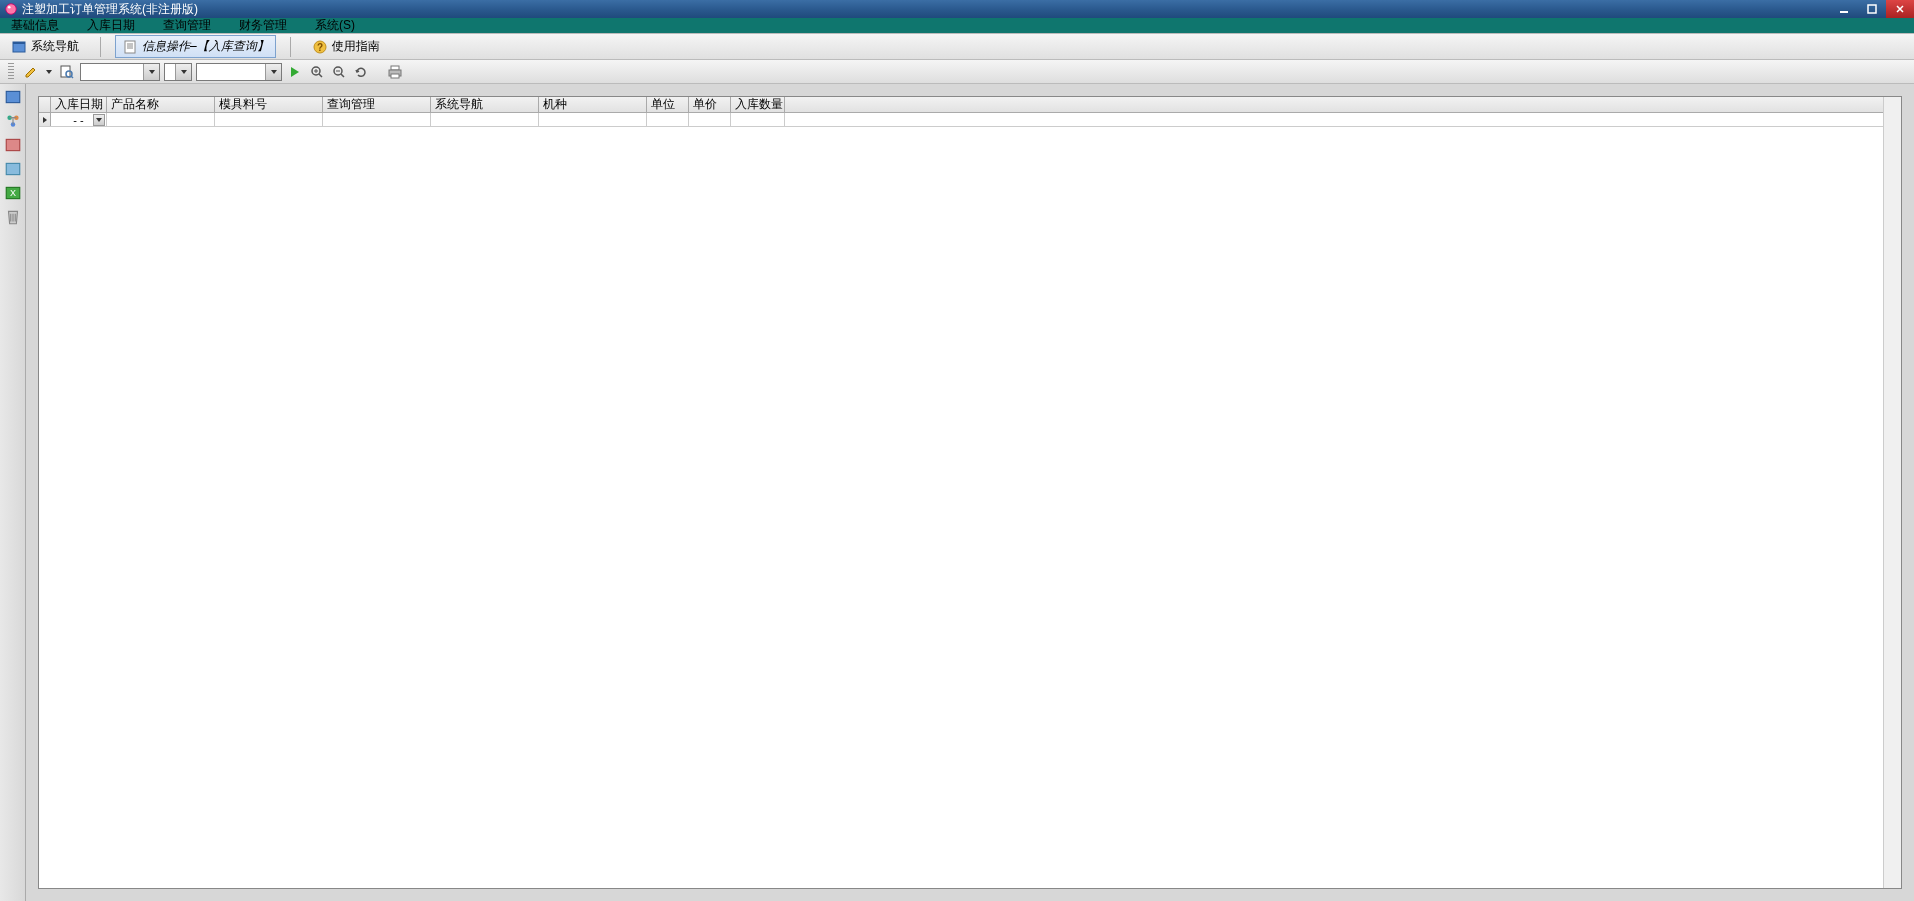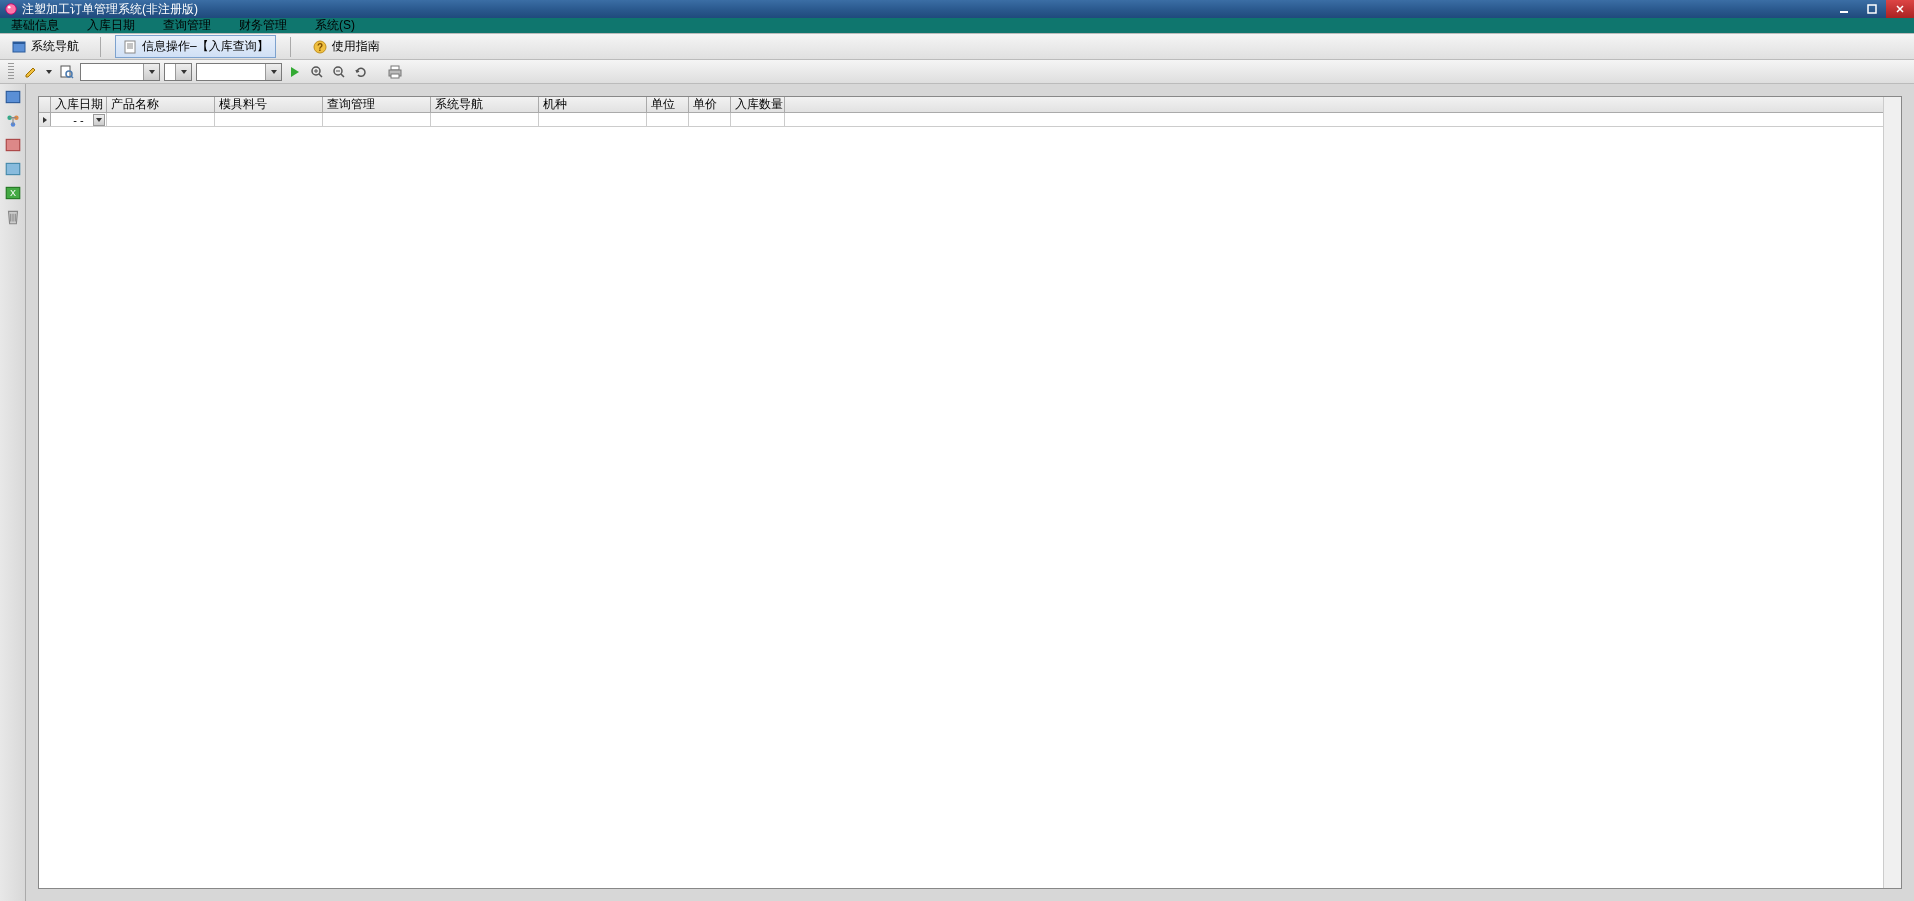--- a/index.html
+++ b/index.html
@@ -15,21 +15,21 @@
 .titlebar .win-btn.close { background: linear-gradient(to bottom, #d44, #a22); }
 .titlebar .win-btn svg { width: 10px; height: 10px; }
 
 
 .menubar { height: 16px; background: #0f766e; border-bottom: 1px solid #bbb; display: flex; align-items: center; padding-left: 3px; gap: 12px; }
 .menubar .menu-item { padding: 1px 8px; cursor: default; font-size: 12px; color: #000; }
 
 
 .toolbar1 { height: 26px; background: linear-gradient(to bottom, #f5f5f5, #e0e0e0); border-bottom: 1px solid #bbb; display: flex; align-items: center; padding-left: 4px; gap: 12px; }
 .tb-btn { display: flex; align-items: center; gap: 4px; padding: 2px 6px; border: 1px solid transparent; cursor: default; font-size: 12px; }
-.tb-btn.active { border: 1px solid #7da2ce; background: linear-gradient(to bottom, #e8f0fb, #d0e0f5); }
+.tb-btn.active { border: 1px solid #7da2ce; background: linear-gradient(to bottom, #e8f0fb, #d0e0f5); font-style: italic; }
 .tb-sep { width: 1px; height: 20px; background: #aaa; margin: 0 2px; }
 .tb-icon { width: 16px; height: 16px; display: inline-flex; align-items: center; justify-content: center; }
 
 
 .toolbar2 { height: 24px; background: linear-gradient(to bottom, #f5f5f5, #dedede); border-bottom: 1px solid #bbb; display: flex; align-items: center; padding-left: 8px; gap: 4px; }
 .toolbar2 .grip { width: 6px; height: 18px; background: repeating-linear-gradient(to bottom, #999 0, #999 1px, transparent 1px, transparent 3px); margin-right: 4px; }
 .tb2-icon { width: 18px; height: 18px; display: inline-flex; align-items: center; justify-content: center; cursor: default; padding: 1px; }
 .tb2-dd { width: 10px; display: flex; align-items: center; justify-content: center; cursor: default; }
 .combo { height: 18px; background: #fff; border: 1px solid #7a7a7a; display: flex; align-items: center; position: relative; }
 .combo .combo-btn { width: 16px; height: 16px; background: linear-gradient(to bottom, #eee, #ccc); border-left: 1px solid #999; display: flex; align-items: center; justify-content: center; position: absolute; right: 0; top: 0; }

